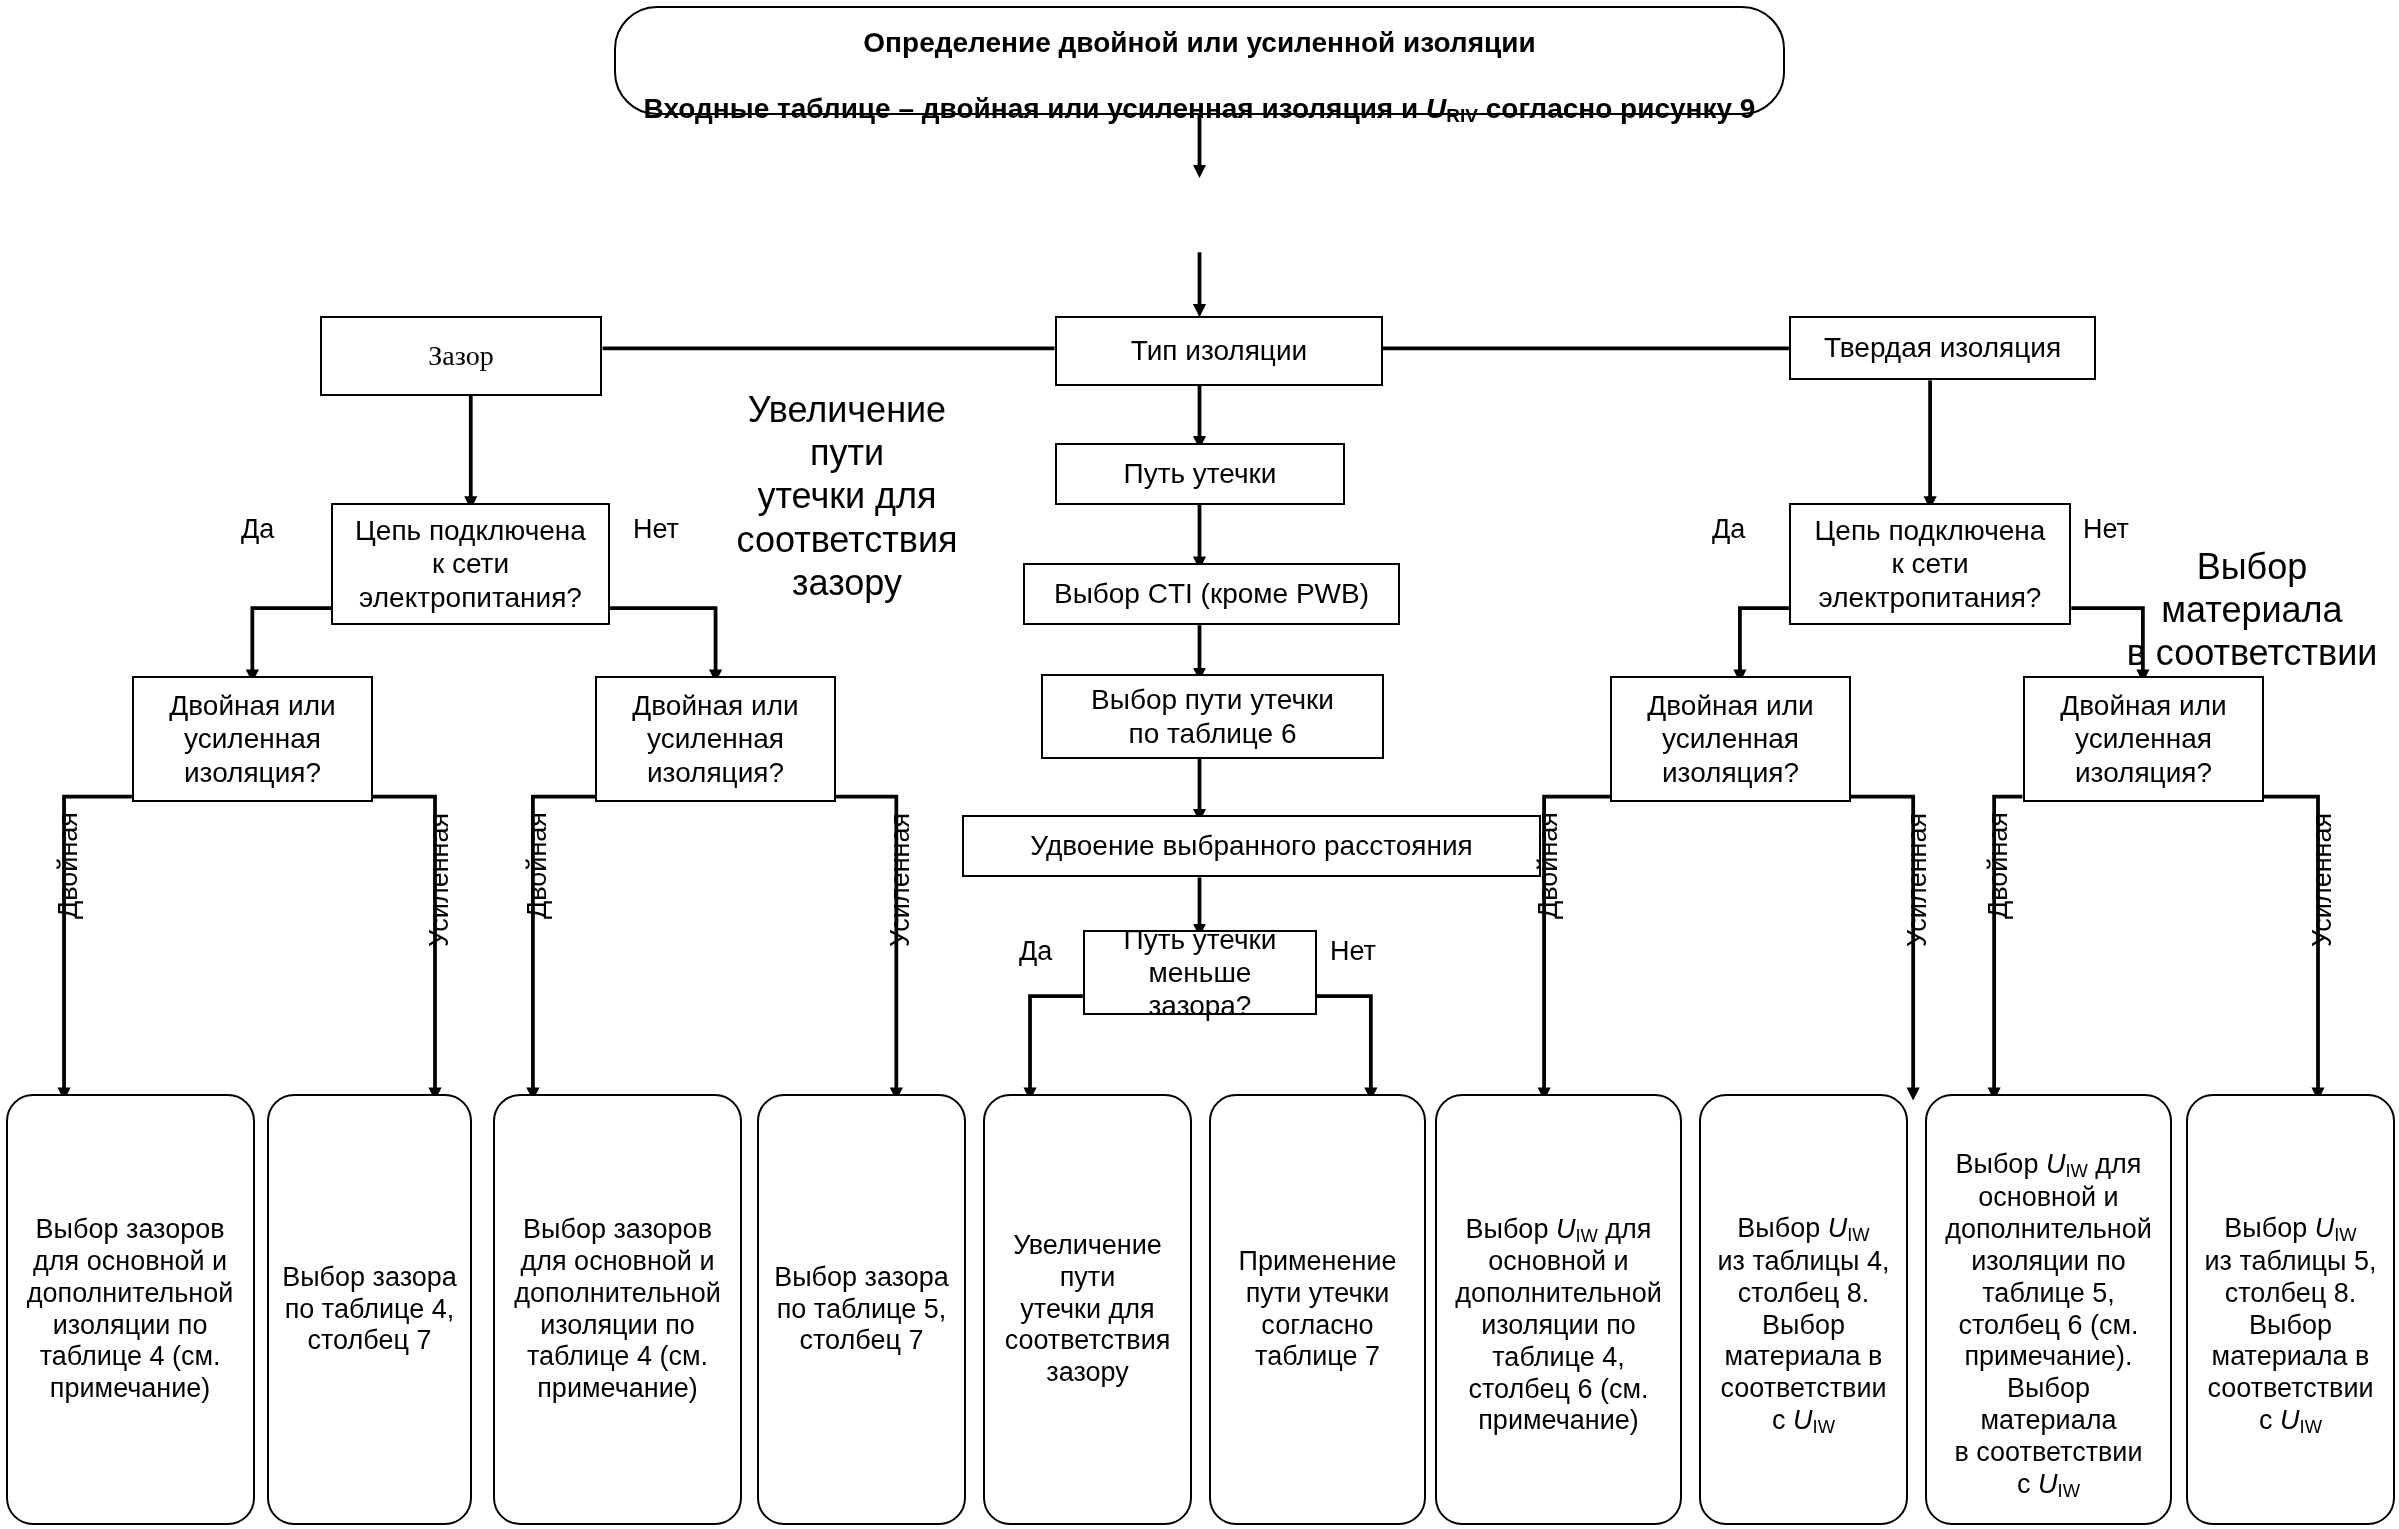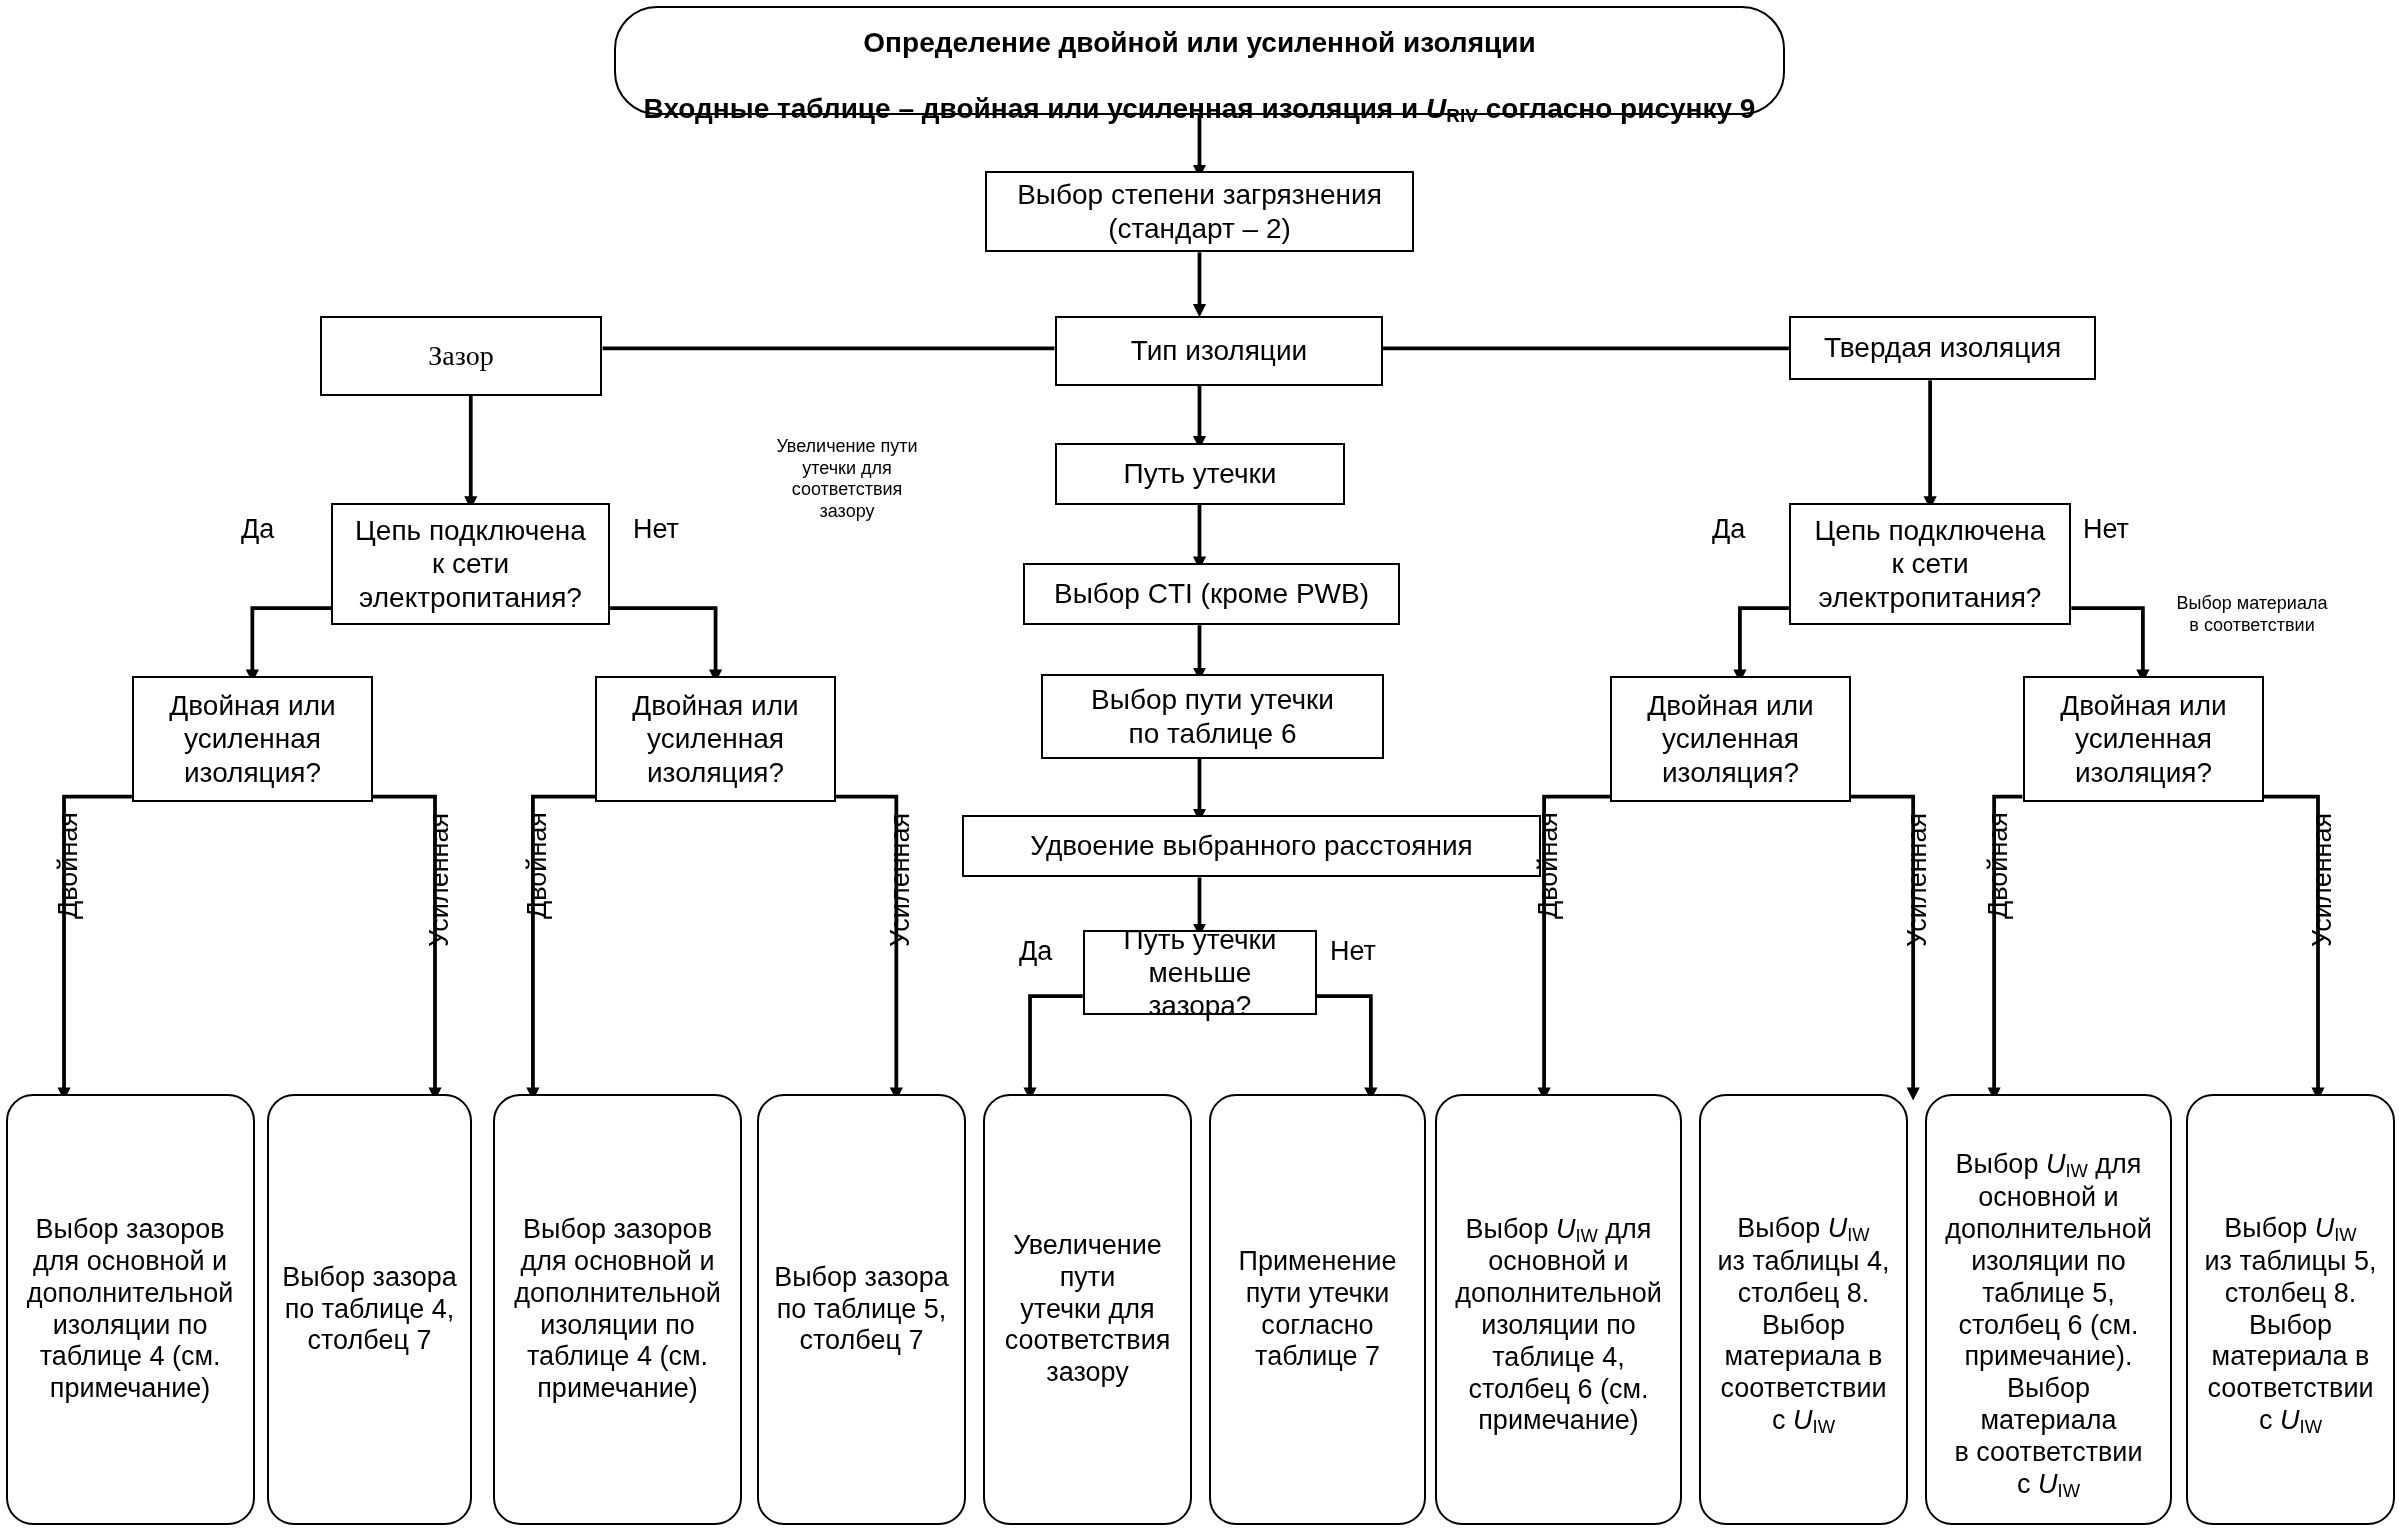--- a/index.html
+++ b/index.html
@@ -40,25 +40,24 @@
   }
   .node .txt {
     padding: 0 9.4px;
     white-space: pre-line;
   }
   .node.topbox { font-size: 28px; }
   .node.proc   { font-size: 28px; }
   .node.term   { font-size: 27px; align-items: center; border-radius: 27px; }
   .freelabel {
     position: absolute;
-    font-size: 18px;
+    font-size: 36px;
     text-align: center;
     line-height: 1.2;
     white-space: pre-line;
-    margin-top: 48px;
   }
   .edgelabel {
     position: absolute;
     font-size: 27px;
     text-align: center;
     white-space: nowrap;
   }
   .vlabel {
     position: absolute;
     font-size: 27px;
@@ -133,24 +132,20 @@
     </g>
   </svg>
 
   <div class="node rounded topbox" style="left:614px; top:5.6px; width:1171px; height:109px;font-weight:bold;">
     <span class="txt">
       <span>Определение двойной или усиленной изоляции</span><br>
       <span>Входные таблице – двойная или усиленная изоляция и </span><span class="ital">U</span><span class="sub">RIV</span><span> согласно рисунку 9</span>
     </span>
   </div>
 
-  <div class="node proc" style="left:985px; top:171px; width:429px; height:81px;">
-    <span class="txt">Выбор степени загрязнения
-(стандарт – 2)</span>
-  </div>
 
   <div class="node proc" style="left:320px; top:316px; width:282px; height:80px;font-family:Liberation Serif, serif;">
     <span class="txt">Зазор</span>
   </div>
 
   <div class="node proc" style="left:1055px; top:316px; width:328px; height:70px;">
     <span class="txt">Тип изоляции</span>
   </div>
 
   <div class="node proc" style="left:1789px; top:316px; width:307px; height:64px;">

